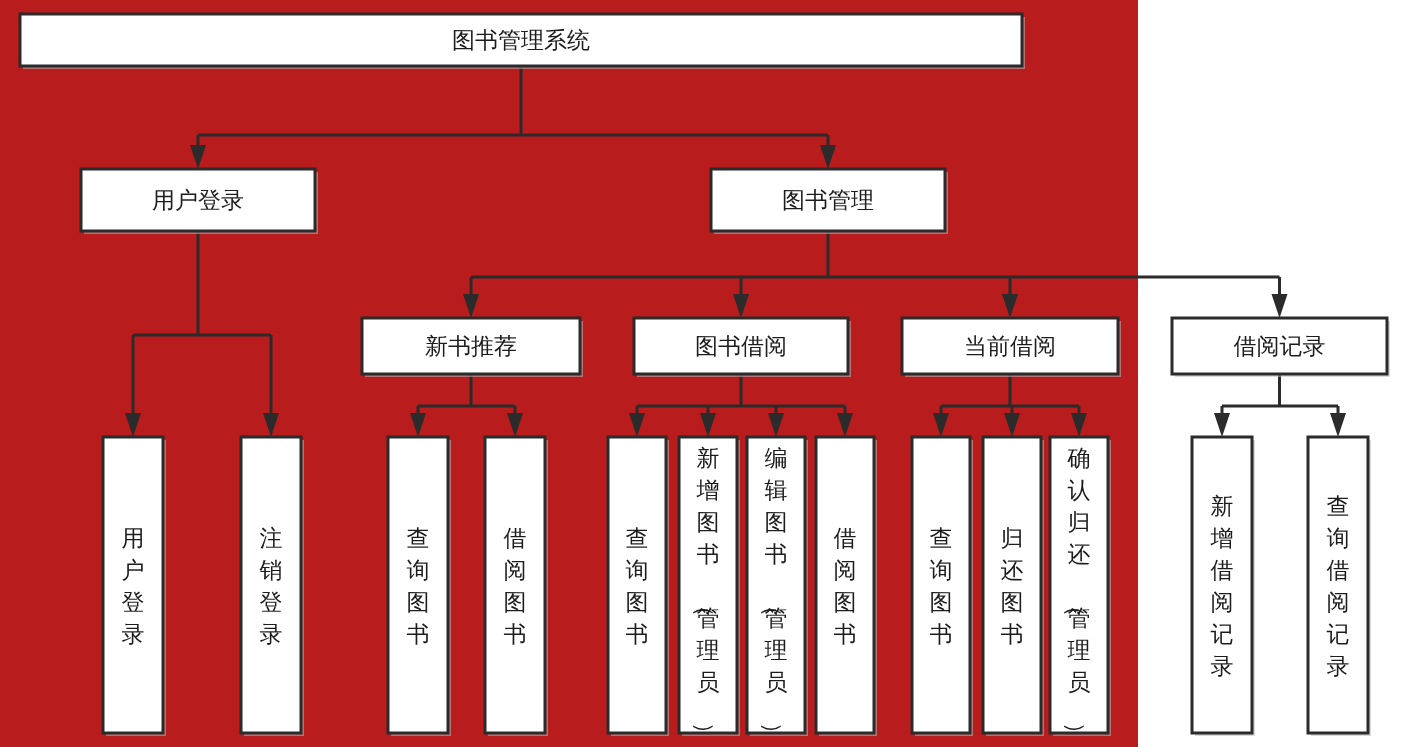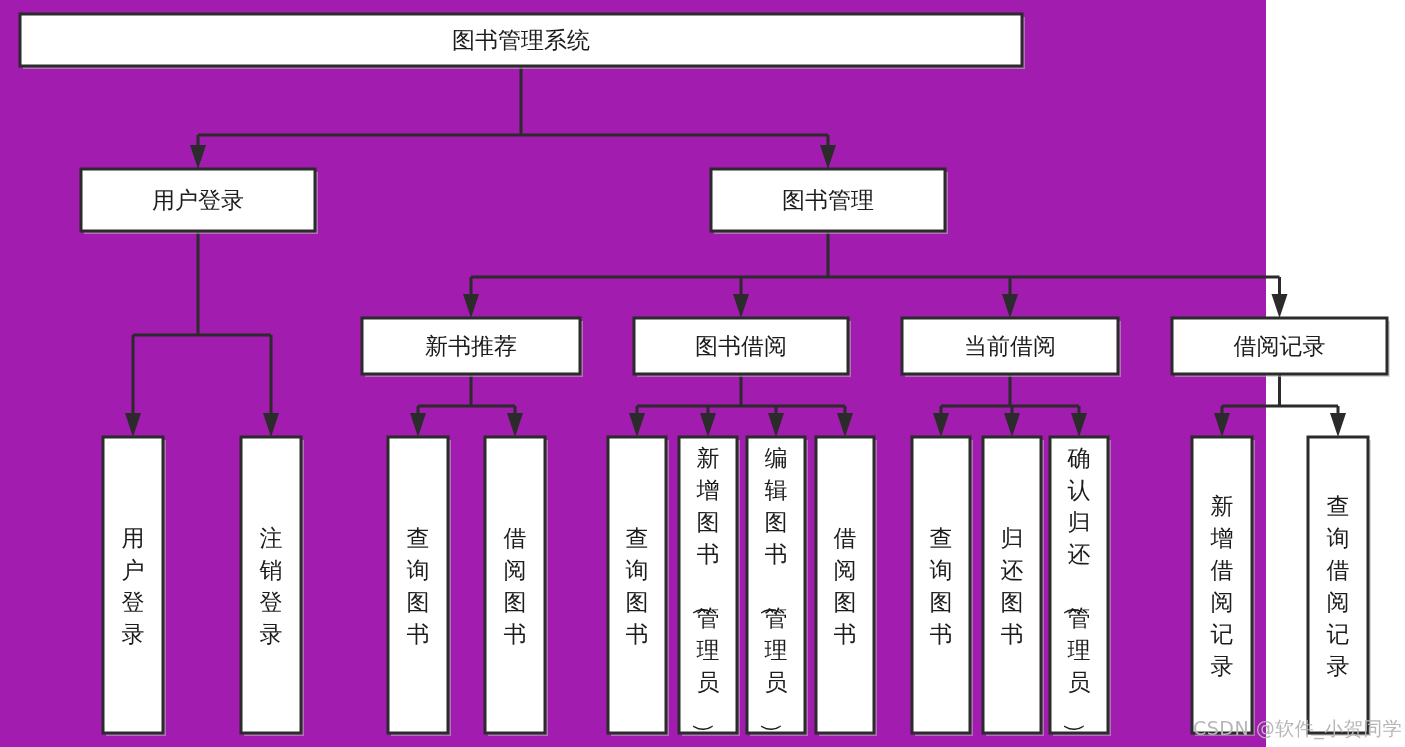--- a/index.html
+++ b/index.html
@@ -9,23 +9,24 @@
     background: #ffffff;
   }
   body {
     width: 1405px;
     height: 747px;
     overflow: hidden;
     font-family: "DejaVu Sans", "Liberation Sans", sans-serif;
   }
   #diagram-root {
     position: relative;
-    width: 1266px;
+    width: 1130px;
     height: 747px;
-    background: #a21caf;
+    background: #b91c1c;
+    padding-left: 8px;
   }
   svg.chart-surface {
     position: absolute;
     left: 0;
     top: 0;
     width: 1405px;
     height: 747px;
     display: block;
   }
   .node-box {
@@ -240,14 +241,13 @@
           <rect class="node-box" x="1192" y="437" width="60" height="296"></rect>
           <text class="node-label-v-char" x="1222" y="513.96"><tspan x="1222" dy="0">新</tspan><tspan x="1222" dy="32">增</tspan><tspan x="1222" dy="32">借</tspan><tspan x="1222" dy="32">阅</tspan><tspan x="1222" dy="32">记</tspan><tspan x="1222" dy="32">录</tspan></text>
         </g>
         <g>
           <rect class="node-shadow" x="1311" y="440" width="60" height="296"></rect>
           <rect class="node-box" x="1308" y="437" width="60" height="296"></rect>
           <text class="node-label-v-char" x="1338" y="513.96"><tspan x="1338" dy="0">查</tspan><tspan x="1338" dy="32">询</tspan><tspan x="1338" dy="32">借</tspan><tspan x="1338" dy="32">阅</tspan><tspan x="1338" dy="32">记</tspan><tspan x="1338" dy="32">录</tspan></text>
         </g>
       </g>
   </svg>
-  <div class="watermark-text" style="left: 1193px; top: 716px;">CSDN @软件_小贺同学</div>
 </div>
 
 </body></html>

